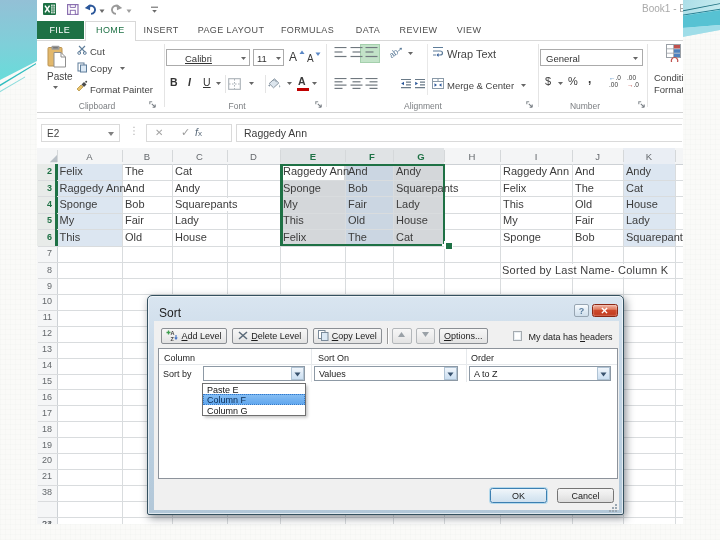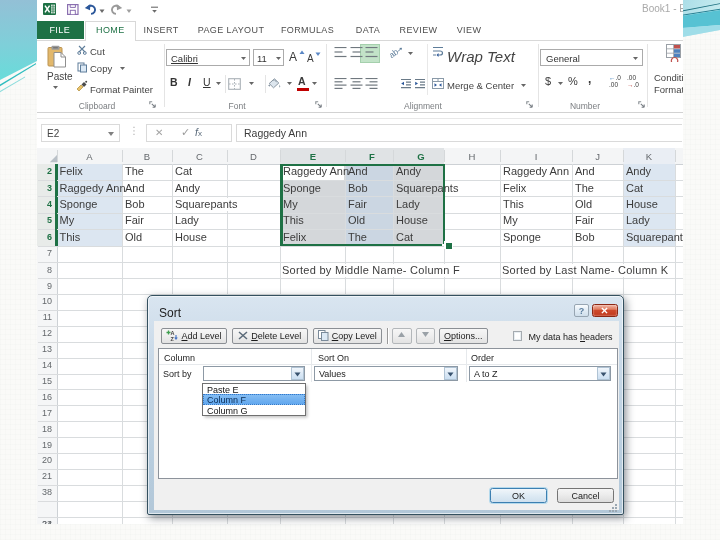--- a/index.html
+++ b/index.html
@@ -118,21 +118,21 @@
 <path d="M5.5 4.5 L8 2 L10.5 4.5 L8 7 Z" fill="#4a4a4a"></path>
 <circle cx="10.2" cy="1.8" r="1" fill="#4a4a4a"></circle>
 </svg>
 <div style="position:absolute;left:53px;top:83.5px;font-size:9.5px;color:#444;white-space:nowrap;">Format Painter</div>
 <div style="position:absolute;left:60px;top:101px;font-size:8.5px;color:#7a7d80;white-space:nowrap;transform:translateX(-50%);">Clipboard</div>
 <svg class="abs" style="left:112px;top:101px" width="8" height="8" viewBox="0 0 8 8">
       <path d="M0.8 3.2 V0.8 H3.2" fill="none" stroke="#888e93" stroke-width="1.1"></path>
       <path d="M2.8 2.8 L6.2 6.2 M6.2 6.2 V3.6 M6.2 6.2 H3.6" stroke="#787e84" stroke-width="1.1" fill="none"></path>
     </svg>
 <div style="position:absolute;left:129px;top:48.5px;width:84px;height:17.5px;background:#fff;border:1px solid #ababab;"></div>
-<div style="position:absolute;left:134px;top:52.5px;font-size:9.5px;color:#333;white-space:nowrap;text-decoration:underline;">Calibri</div>
+<div style="position:absolute;left:148px;top:52.5px;font-size:9.5px;color:#333;white-space:nowrap;text-decoration:underline;">Calibri</div>
 <svg class="abs" style="left:203px;top:56px" width="7" height="5" viewBox="0 0 7 5">
       <path d="M1 1h5L3.5 4Z" fill="#666"></path>
     </svg>
 <div style="position:absolute;left:215.5px;top:48.5px;width:31px;height:17.5px;background:#fff;border:1px solid #ababab;"></div>
 <div style="position:absolute;left:220px;top:52.5px;font-size:9.5px;color:#333;white-space:nowrap;">11</div>
 <svg class="abs" style="left:238px;top:56px" width="7" height="5" viewBox="0 0 7 5">
       <path d="M1 1h5L3.5 4Z" fill="#666"></path>
     </svg>
 <div style="position:absolute;left:252px;top:50px;font-size:12px;color:#3a3a3a;white-space:nowrap;">A</div>
 <svg class="abs" style="left:261.5px;top:50px" width="6" height="5" viewBox="0 0 6 5">
@@ -224,21 +224,21 @@
     </svg>
 <svg class="abs" style="left:377px;top:78px" width="12" height="11" viewBox="0 0 12 11">
 <path d="M1 1.5 H11 M6 4.2 H11 M6 6.9 H11 M1 9.6 H11" stroke="#6a7a88" stroke-width="1.2"></path>
 <path d="M1.2 3.8 L4 5.5 L1.2 7.3 Z" fill="#2b579a"></path>
     </svg>
 <div style="position:absolute;left:390px;top:44px;width:1px;height:51px;background:#e8e8e8;"></div>
 <svg class="abs" style="left:395px;top:46px" width="12" height="11" viewBox="0 0 12 11">
 <path d="M1 1.5 H11 M1 5 H8 q2.5 0 2.5 2 t-2.5 2 H6 M1 9 H4" stroke="#5e7d9a" stroke-width="1.2" fill="none"></path>
 <path d="M6.5 7 L4.5 9 L6.5 11 Z" fill="#2b579a"></path>
     </svg>
-<div style="position:absolute;left:410px;top:48px;font-size:15px;color:#444;white-space:nowrap;font-style:italic;">Wrap Text</div>
+<div style="position:absolute;left:410px;top:48px;font-size:11px;color:#444;white-space:nowrap;">Wrap Text</div>
 <svg class="abs" style="left:395px;top:78px" width="12" height="11" viewBox="0 0 12 11">
 <rect x="0.5" y="0.5" width="11" height="10" fill="#fff" stroke="#8a9aa8"></rect>
 <path d="M0.5 3.5 H11.5 M6 0.5 V3.5" stroke="#8a9aa8"></path>
 <path d="M5 7 L2.5 5.3 V8.7 Z M7 7 L9.5 5.3 V8.7 Z" fill="#2b579a"></path>
     </svg>
 <div style="position:absolute;left:410px;top:80px;font-size:9.5px;color:#444;white-space:nowrap;">Merge &amp; Center</div>
 <svg class="abs" style="left:483px;top:83px" width="7" height="5" viewBox="0 0 7 5">
       <path d="M1 1h5L3.5 4Z" fill="#666"></path>
     </svg>
 <div style="position:absolute;left:386px;top:101px;font-size:8.5px;color:#7a7d80;white-space:nowrap;transform:translateX(-50%);">Alignment</div>
@@ -449,21 +449,20 @@
 <div class="cellt" style="left:589px;top:181.6px;">Cat</div>
 <div class="cellt" style="left:466px;top:198.0px;">This</div>
 <div class="cellt" style="left:538px;top:198.0px;">Old</div>
 <div class="cellt" style="left:589px;top:198.0px;">House</div>
 <div class="cellt" style="left:466px;top:214.4px;">My</div>
 <div class="cellt" style="left:538px;top:214.4px;">Fair</div>
 <div class="cellt" style="left:589px;top:214.4px;">Lady</div>
 <div class="cellt" style="left:466px;top:230.8px;">Sponge</div>
 <div class="cellt" style="left:538px;top:230.8px;">Bob</div>
 <div class="cellt" style="left:589px;top:230.8px;">Squarepants</div>
-<div class="cellt" style="left:244px;top:263.6px;background:#fff;padding:0 1px;letter-spacing:.28px;">Sorted by Middle Name- Column F</div>
 <div class="cellt" style="left:464px;top:263.6px;background:#fff;padding:0 1px;letter-spacing:.28px;">Sorted by Last Name- Column K</div>
 </div>
 <div class="abs" style="left:147px;top:295px;width:477px;height:220px;
 border:1px solid #34505f;border-radius:5px 5px 2px 2px;
 background:linear-gradient(#d9e5f0,#c9d9e8 28%,#b8cdde 75%,#b2c7d8);
 box-shadow:2px 3px 9px rgba(40,50,60,.55), inset 0 0 0 1px rgba(255,255,255,.6);">
 <div style="position:absolute;left:11px;top:10px;font-size:12px;color:#1c1c1c;white-space:nowrap;">Sort</div>
 <div class="abs" style="left:426px;top:7.5px;width:15px;height:13.5px;border:1px solid #97a5b2;border-radius:2px;
 background:linear-gradient(#f8fbfd,#e3edf6 45%,#cfdeeb);text-align:center;font-size:9px;font-weight:bold;color:#5a7d9e;line-height:13px;">?</div>
 <div class="abs" style="left:443.5px;top:7.5px;width:26px;height:13.5px;border:1px solid #8c2714;border-radius:2.5px;

